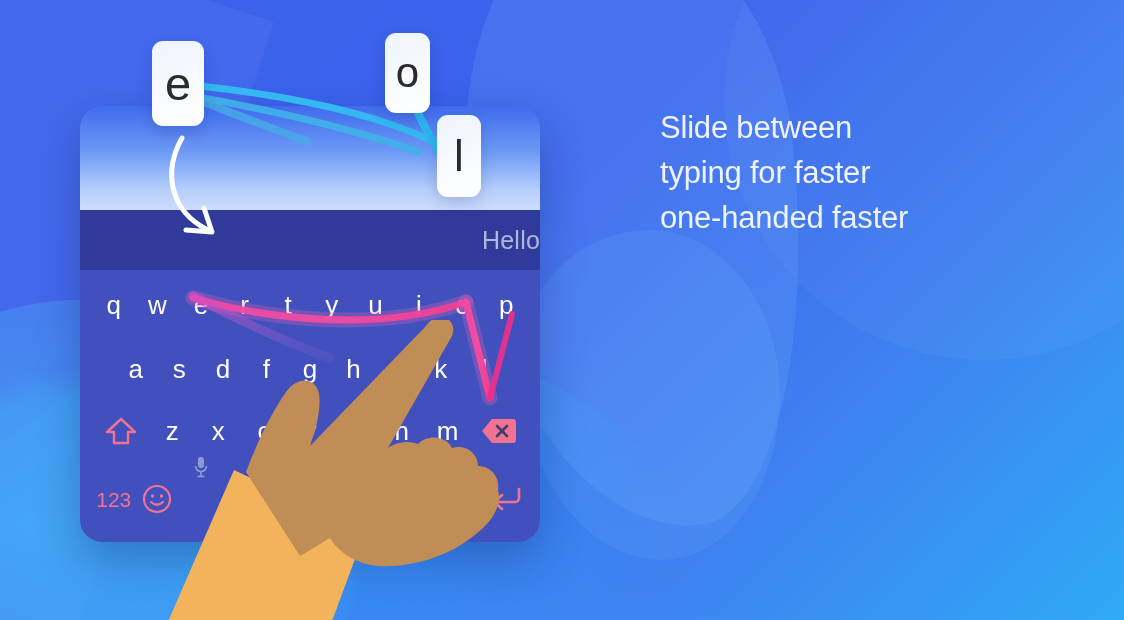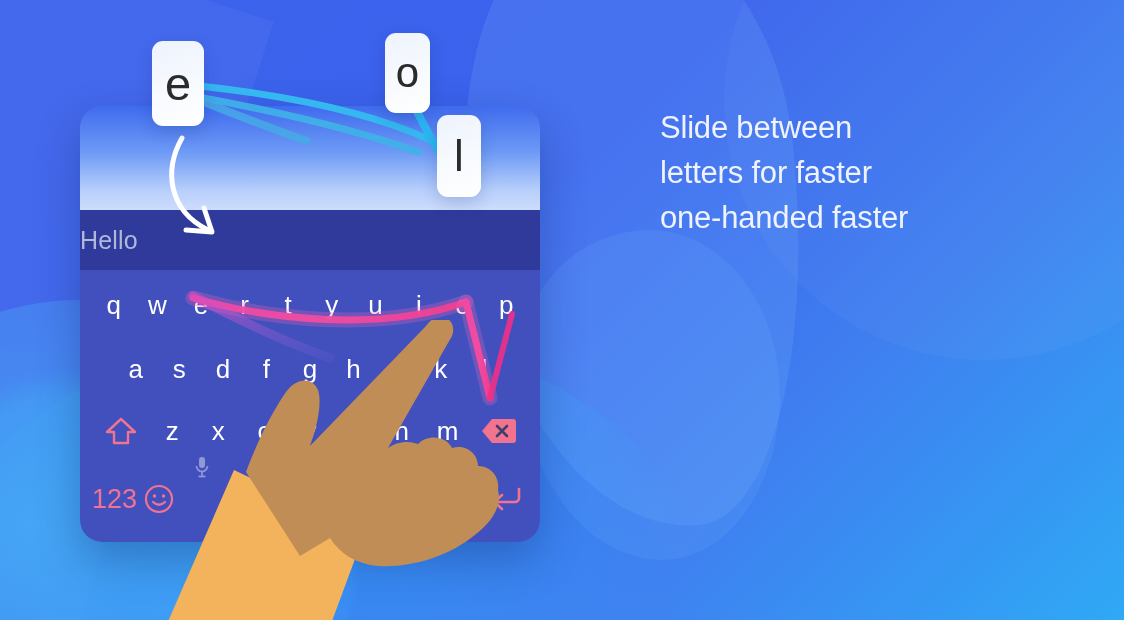--- a/index.html
+++ b/index.html
@@ -54,21 +54,21 @@
     border-radius:22px;overflow:hidden;
     box-shadow:0 18px 44px rgba(14,30,90,.30);
   }
   .screen-top{
     position:absolute;left:0;top:0;width:100%;height:104px;
     background:linear-gradient(180deg,#3f6bee 0%,#6e9bf5 45%,#b9d0fb 82%,#ccdcfc 100%);
   }
   .sugg-bar{
     position:absolute;left:0;top:104px;width:100%;height:60px;
     background:#2f3a9b;
-    display:flex;align-items:center;justify-content:flex-start;
+    display:flex;align-items:center;justify-content:flex-end;
   }
   .sugg-word{
     font-size:25px;color:#b2b8da;letter-spacing:.2px;
   }
   .kb{
     position:absolute;left:0;top:164px;width:100%;height:272px;
     background:#4250bd;
   }
   .kb-row{position:absolute;left:0;width:100%;display:flex;align-items:center;}
   .row1{top:4px;height:62px;padding:0 12px;box-sizing:border-box;}
@@ -80,21 +80,21 @@
     color:#ffffff;font-size:26px;line-height:1;font-weight:400;
   }
   .row3 .key{font-size:26px;}
   .key.wide{flex:1.25;}
 
   .shift-ico svg{display:block;}
   .bksp-ico svg{display:block;}
 
   
   .k123{
-    color:#f2738f;font-size:27px;letter-spacing:0px;
+    color:#f2738f;font-size:21px;letter-spacing:0px;
   }
   .kemoji svg{display:block;}
   .kmic{position:relative;display:flex;flex-direction:column;align-items:center;justify-content:center;gap:2px;}
   .kmic .mic-ico{opacity:.55;}
   .kmic .sub{color:#f2738f;font-size:20px;line-height:8px;height:10px;}
   .kchev{color:#9aa4e0;font-size:26px;opacity:.85;}
   .kperiod{display:flex;flex-direction:column;align-items:center;justify-content:center;gap:3px;}
   .kperiod .top{color:#aab2e6;font-size:14px;letter-spacing:.5px;opacity:.9;}
   .kperiod .dot{color:#f2738f;font-size:20px;line-height:6px;height:8px;}
   .kenter svg{display:block;}
@@ -301,18 +301,18 @@
              C 280 0, 286 -4, 292 -4 Z" fill="#c08d56"></path>
   </svg>
 
   <div class="fcard" id="card-e">e</div>
   <div class="fcard" id="card-o">o</div>
   <div class="fcard" id="card-l">l</div>
 
   <div class="copy">
     <p class="sub">
       <span class="l">Slide between</span>
-      <span class="l">letters for faster</span>
+      <span class="l">typing for faster</span>
       <span class="l">one-handed faster</span>
     </p>
   </div>
 
 </div>
 
 </body></html>

